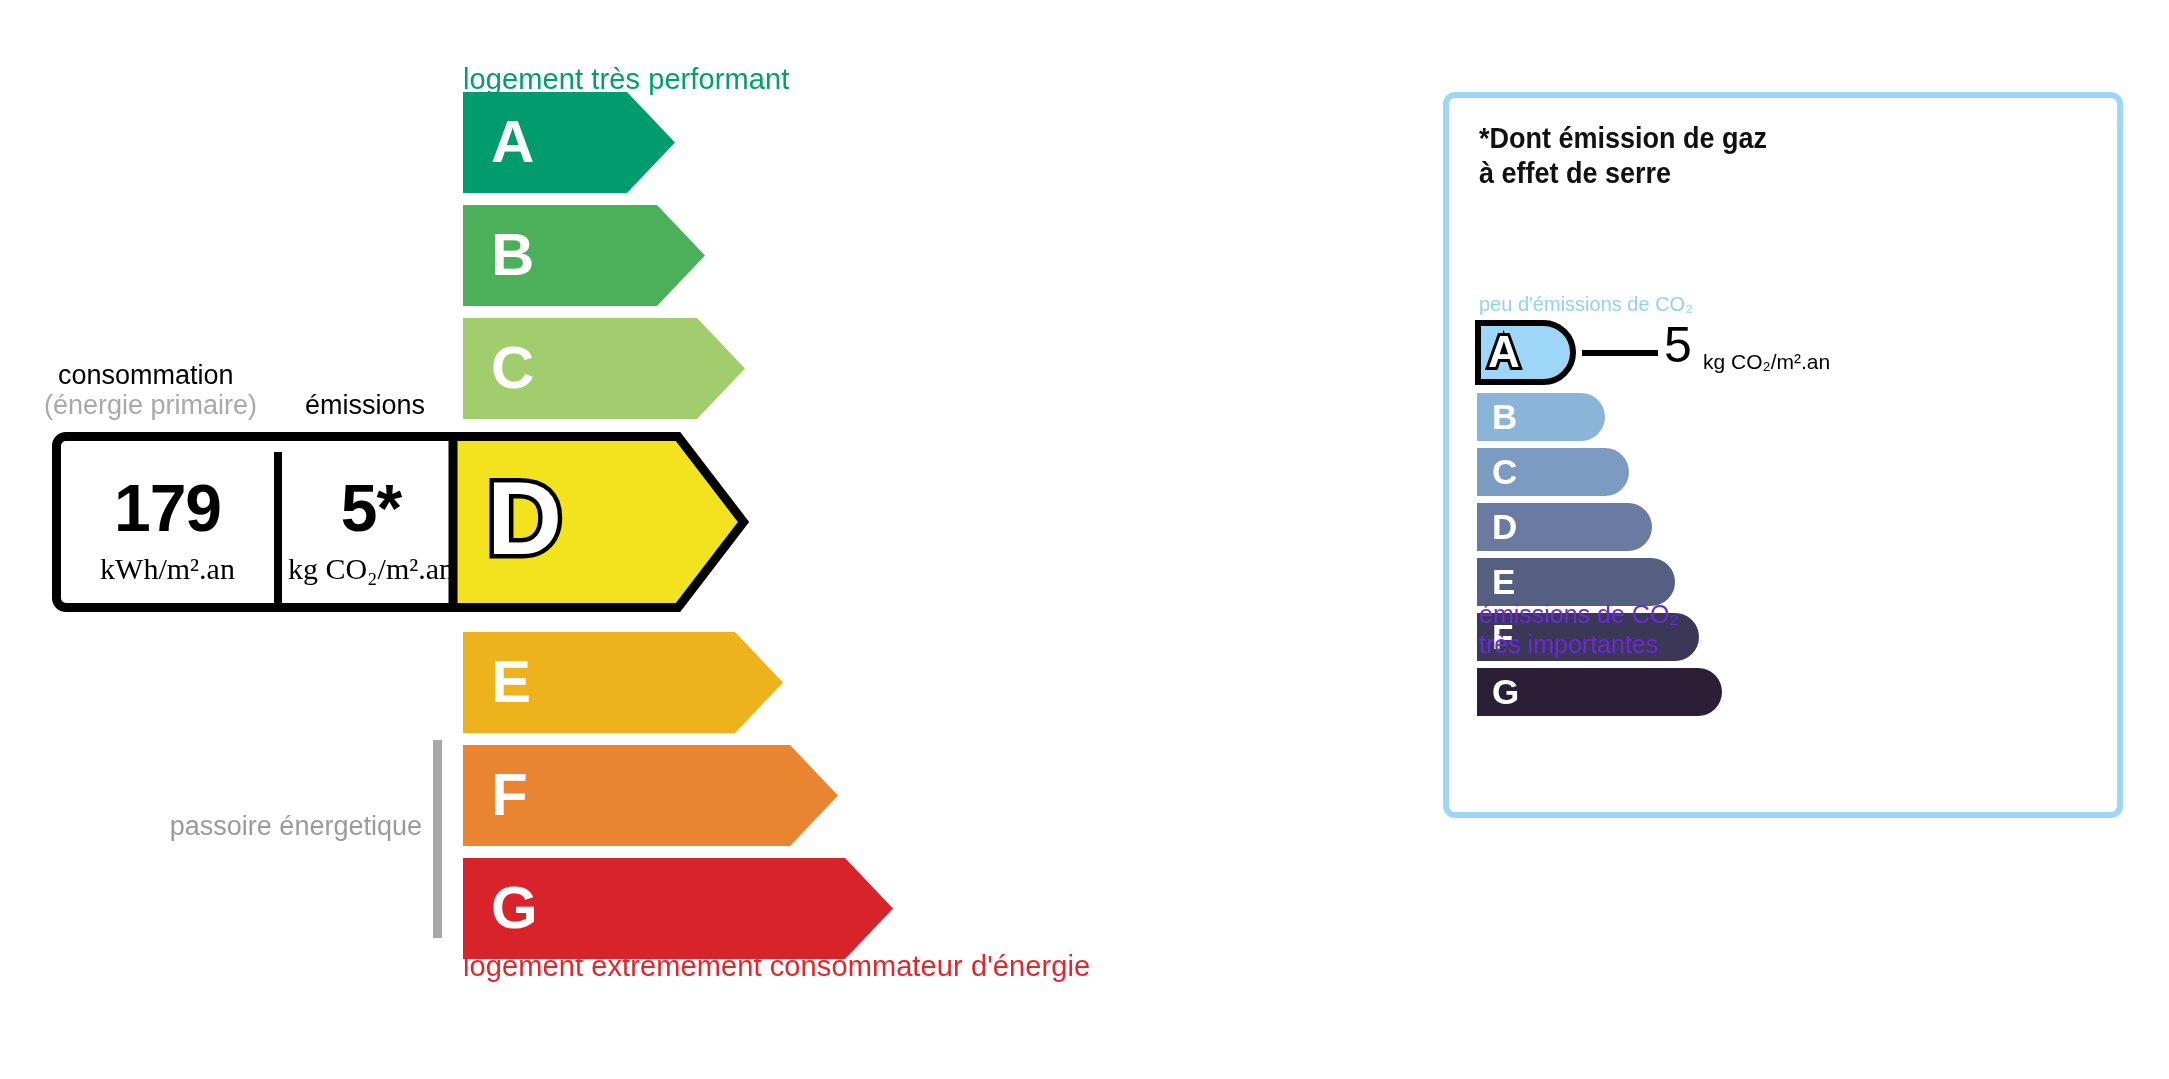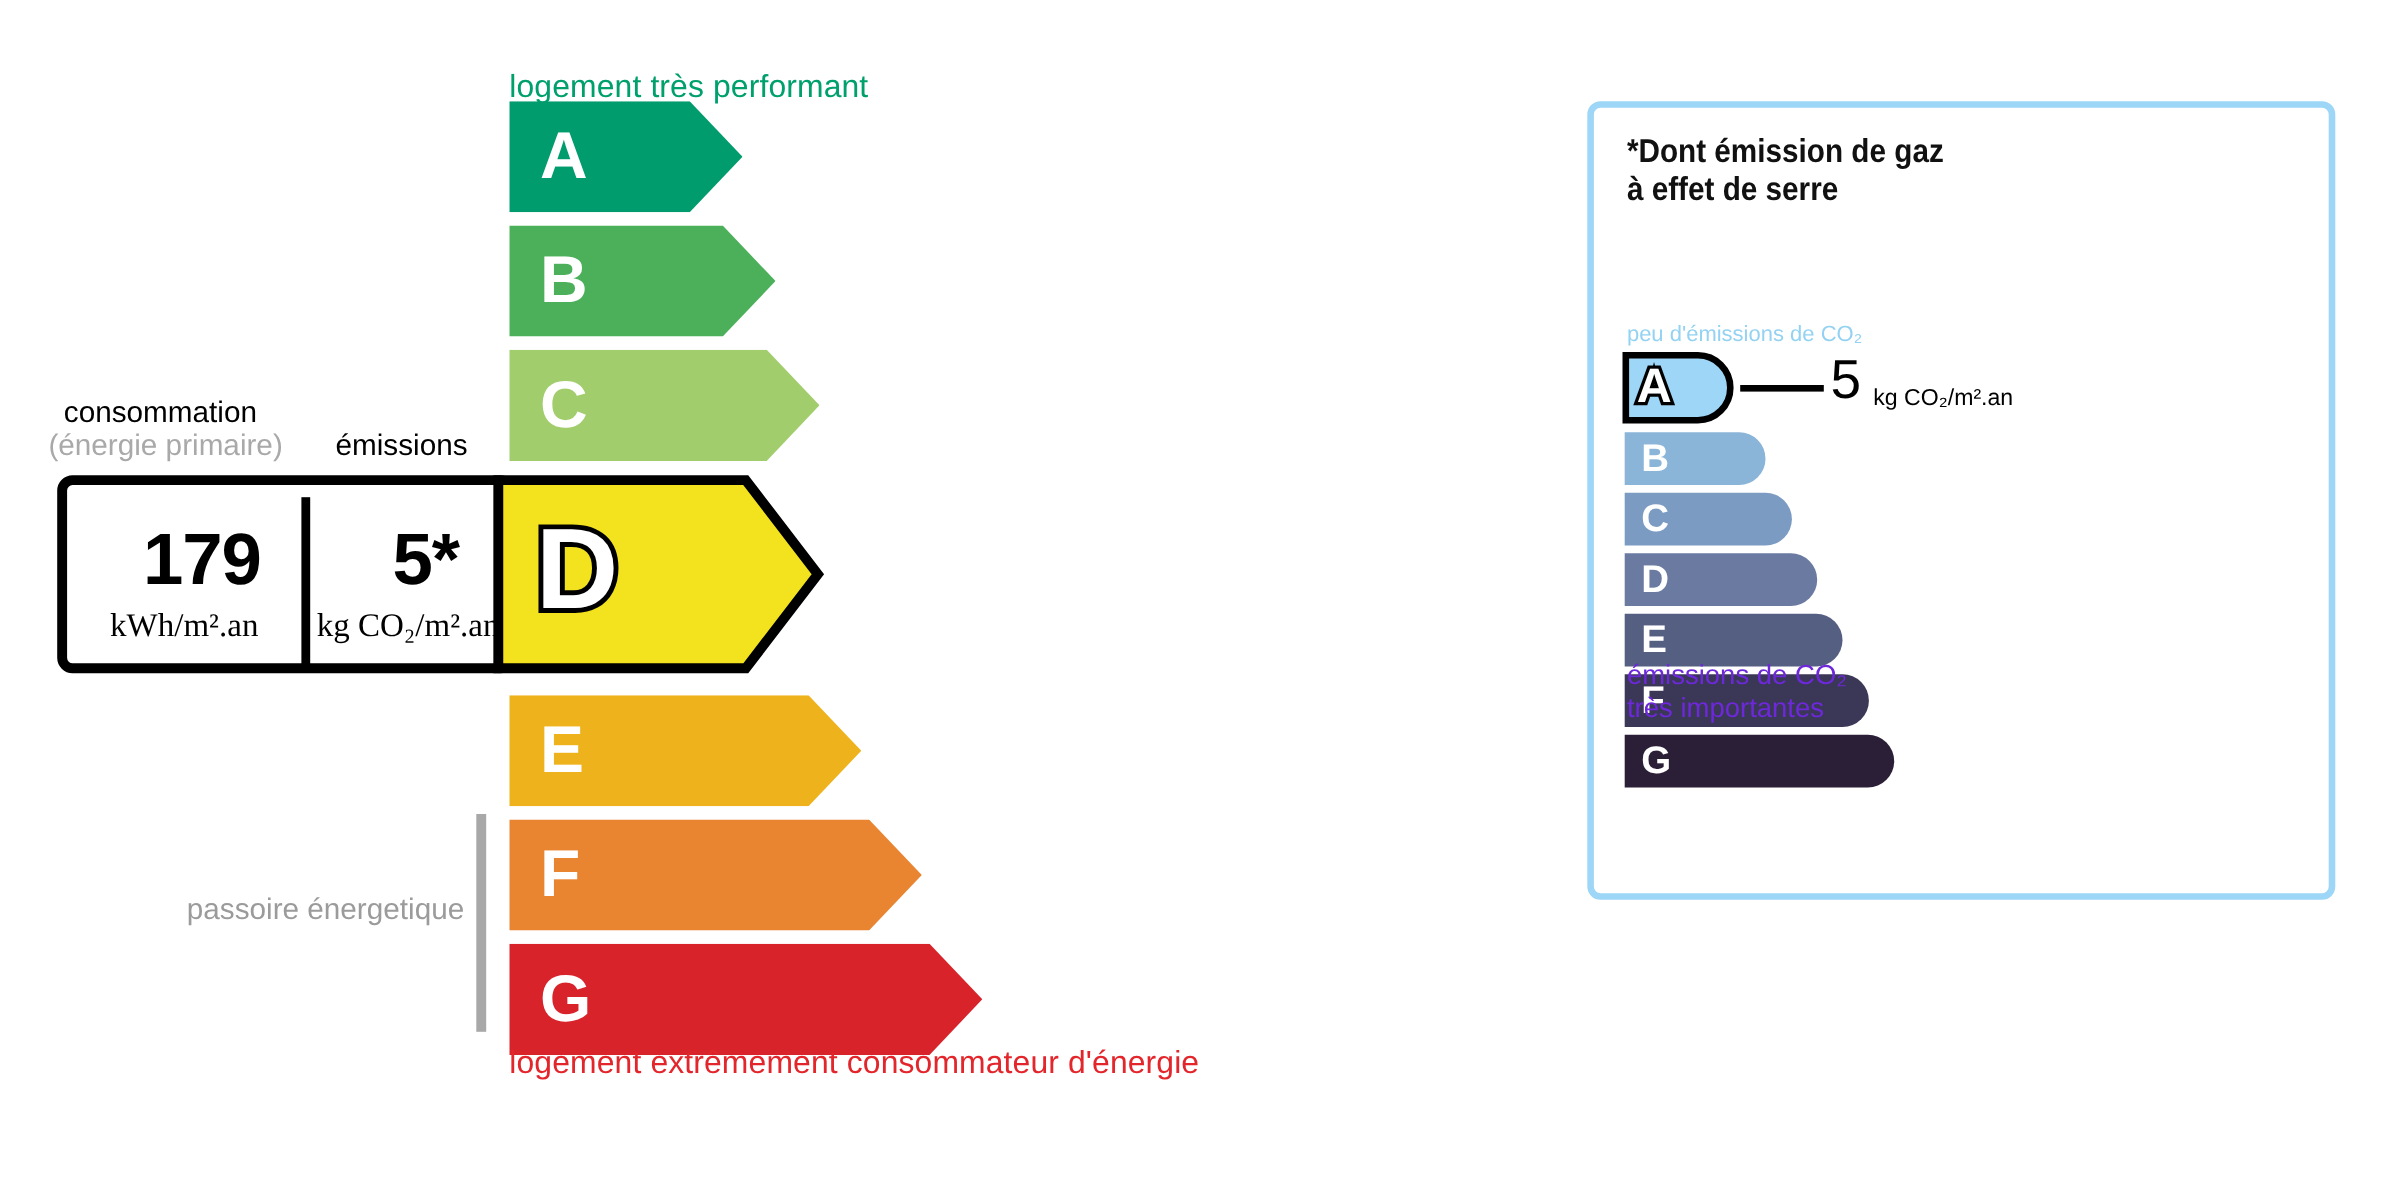--- a/index.html
+++ b/index.html
@@ -34,21 +34,21 @@
   #value-box{
     position:absolute;left:52px;top:432px;width:417px;height:180px;
     border:9px solid #000000;border-radius:14px;background:#ffffff;
     box-sizing:border-box;z-index:5;
   }
   #value-box .divider{
     position:absolute;left:213px;top:11px;width:8px;height:152px;background:#000000;
   }
   .val-cell{position:absolute;top:0;height:100%;}
   .val-num{
-    position:absolute;left:16px;width:100%;top:34px;text-align:center;
+    position:absolute;left:0;width:100%;top:34px;text-align:center;
     font-size:66px;font-weight:bold;color:#000;line-height:1;letter-spacing:-1px;
   }
   .val-unit{
     position:absolute;left:0;width:100%;top:113px;text-align:center;
     font-size:30px;color:#000;line-height:1;font-family:Liberation Serif, serif;
   }
 
   .head-label{position:absolute;font-size:27px;line-height:1.12;white-space:nowrap;}
 
   #passoire-bar{

